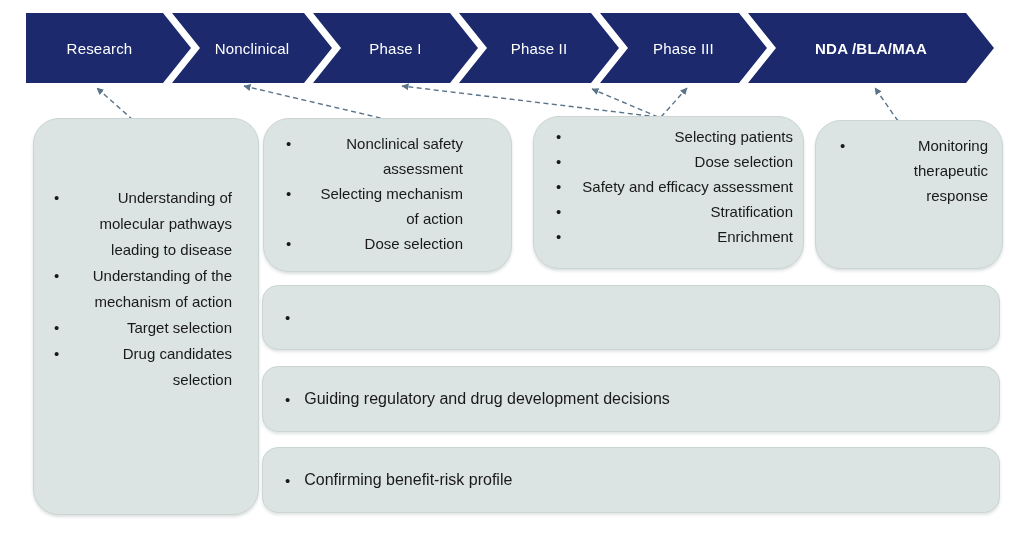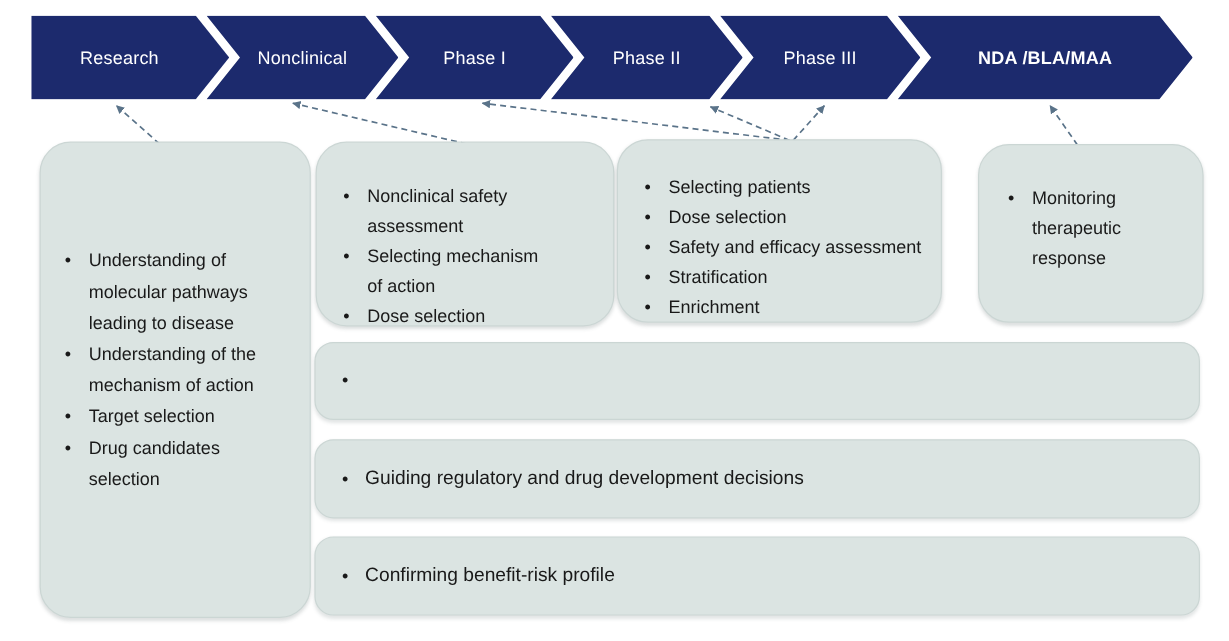--- a/index.html
+++ b/index.html
@@ -6,21 +6,21 @@
     --navy:#1c2a6d;
     --box-bg:#dbe4e2;
     --box-border:#cbd6d4;
     --arrow:#5a7389;
     --text:#191919;
     --stage-text:#ffffff;
   }
   *{box-sizing:border-box;margin:0;padding:0;}
   html,body{width:1024px;height:534px;background:#ffffff;overflow:hidden;}
   body{font-family:"Liberation Sans","DejaVu Sans",sans-serif;color:var(--text);position:relative;}
-  .canvas{position:absolute;left:0;top:0;width:1024px;height:534px;}
+  .canvas{position:absolute;left:0;top:0;width:1024px;height:534px;text-align:right;}
 
   
   .band{position:absolute;left:26px;top:13px;height:70px;display:flex;align-items:stretch;}
   .stage{
     position:relative;background:var(--navy);height:70px;
     display:flex;align-items:center;justify-content:center;
     clip-path:polygon(0 0, calc(100% - 28px) 0, 100% 50%, calc(100% - 28px) 100%, 0 100%, 28px 50%);
     margin-left:-19px;
     padding:0 28px 0 28px;
   }
@@ -35,28 +35,28 @@
   
   svg.connectors{position:absolute;left:0;top:0;width:1024px;height:534px;pointer-events:none;}
   svg.connectors line{stroke:var(--arrow);stroke-width:1.4;stroke-dasharray:5 3.5;}
 
   
   .box{
     position:absolute;background:var(--box-bg);
     border:1px solid var(--box-border);border-radius:26px;
     box-shadow:0 2px 3px rgba(60,80,80,.18);
   }
-  .box ul{list-style:none;margin-top:20px;}
+  .box ul{list-style:none;}
   .box li{position:relative;padding-left:24px;}
   .box li::before{content:"\2022";position:absolute;left:4px;}
   .box-0{left:33px;top:118px;width:226px;height:397px;}
   .box-0 ul{padding:66px 26px 0 16px;font-size:15px;line-height:26px;}
   .box-1{left:263px;top:118px;width:249px;height:154px;}
   .box-1 ul{padding:12px 48px 0 18px;font-size:15px;line-height:25px;}
-  .box-2{left:514px;top:116px;width:271px;height:153px;}
+  .box-2{left:533px;top:116px;width:271px;height:153px;}
   .box-2 ul{padding:7px 10px 0 18px;font-size:15px;line-height:25px;}
   .box-3{left:815px;top:120px;width:188px;height:149px;}
   .box-3 ul{padding:12px 14px 0 20px;font-size:15px;line-height:25px;}
 
   
   .bar{
     position:absolute;left:262px;width:738px;
     background:var(--box-bg);border:1px solid var(--box-border);border-radius:16px;
     box-shadow:0 2px 3px rgba(60,80,80,.15);
     display:flex;align-items:center;font-size:16px;

